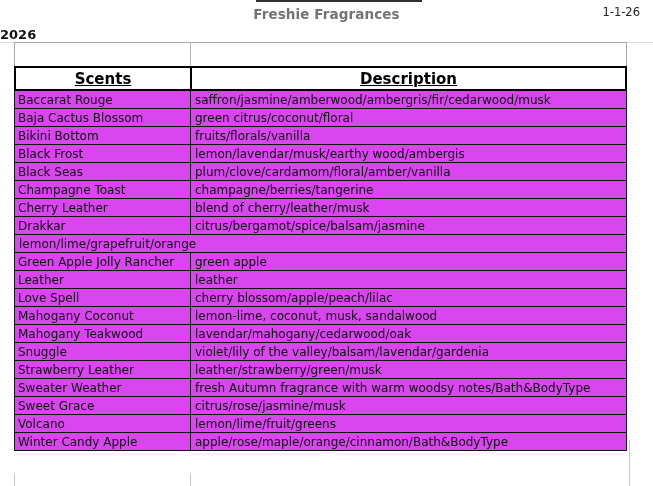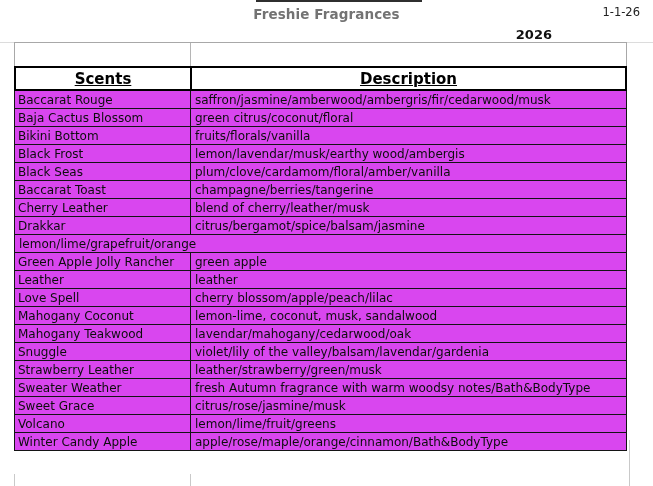--- a/index.html
+++ b/index.html
@@ -18,21 +18,21 @@
     background:#2f2f2f;
   }
 
   .title {
     position:absolute; top:6px; left:0; width:653px;
     text-align:center; font-weight:bold; font-size:13.5px; color:#737373;
     letter-spacing:0.1px;
   }
   .year {
     position:absolute; top:27px; left:0; width:552px;
-    text-align:right; font-weight:bold; font-size:13px; color:#111;
+    text-align:left; font-weight:bold; font-size:13px; color:#111;
     z-index:2;
   }
   .date {
     position:absolute; top:5px; right:13px;
     font-size:11.5px; color:#222;
   }
   .faint-hline {
     position:absolute; top:42px; left:0; width:653px; height:1px;
     background:#dcdcdc; z-index:1;
   }
@@ -159,21 +159,21 @@
     <div class="c1">
       <span class="cell-text">Black Seas</span>
     </div>
     <div class="c2">
       <span class="cell-text">plum/clove/cardamom/floral/amber/vanilla</span>
     </div>
   </div>
 
   <div class="row data-row">
     <div class="c1">
-      <span class="cell-text">Baccarat Toast</span>
+      <span class="cell-text">Champagne Toast</span>
     </div>
     <div class="c2">
       <span class="cell-text">champagne/berries/tangerine</span>
     </div>
   </div>
 
   <div class="row data-row">
     <div class="c1">
       <span class="cell-text">Cherry Leather</span>
     </div>

